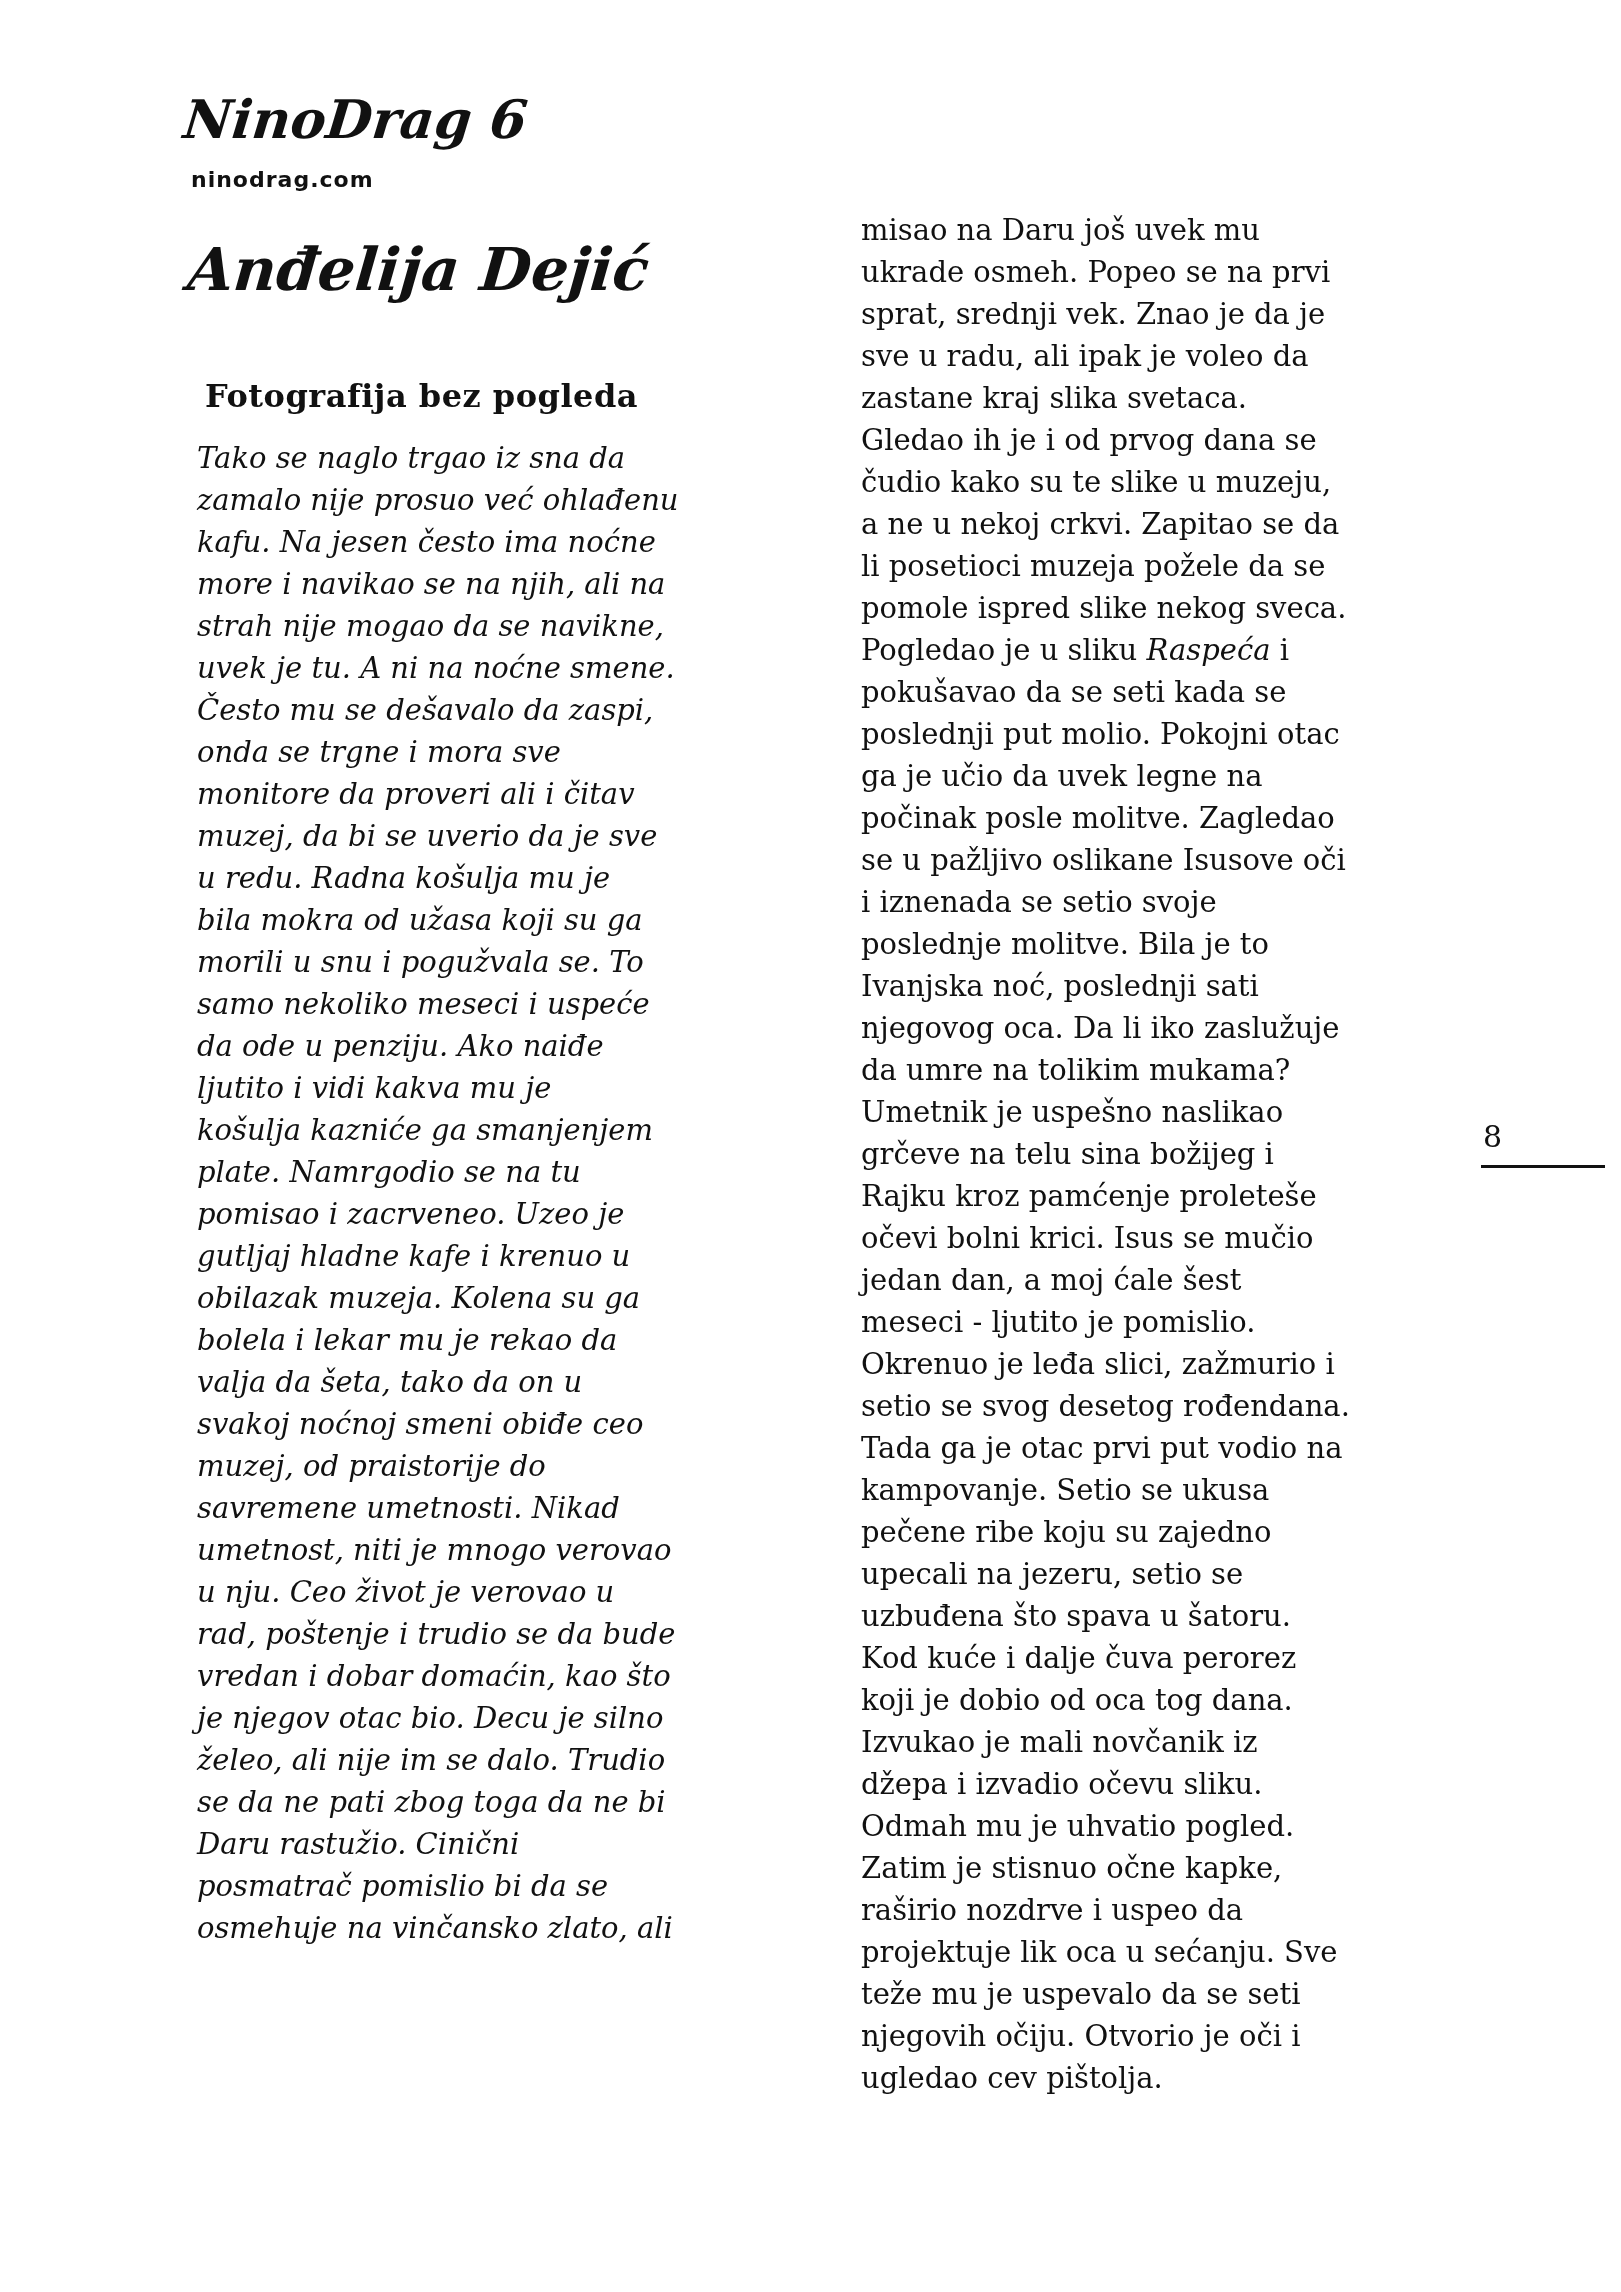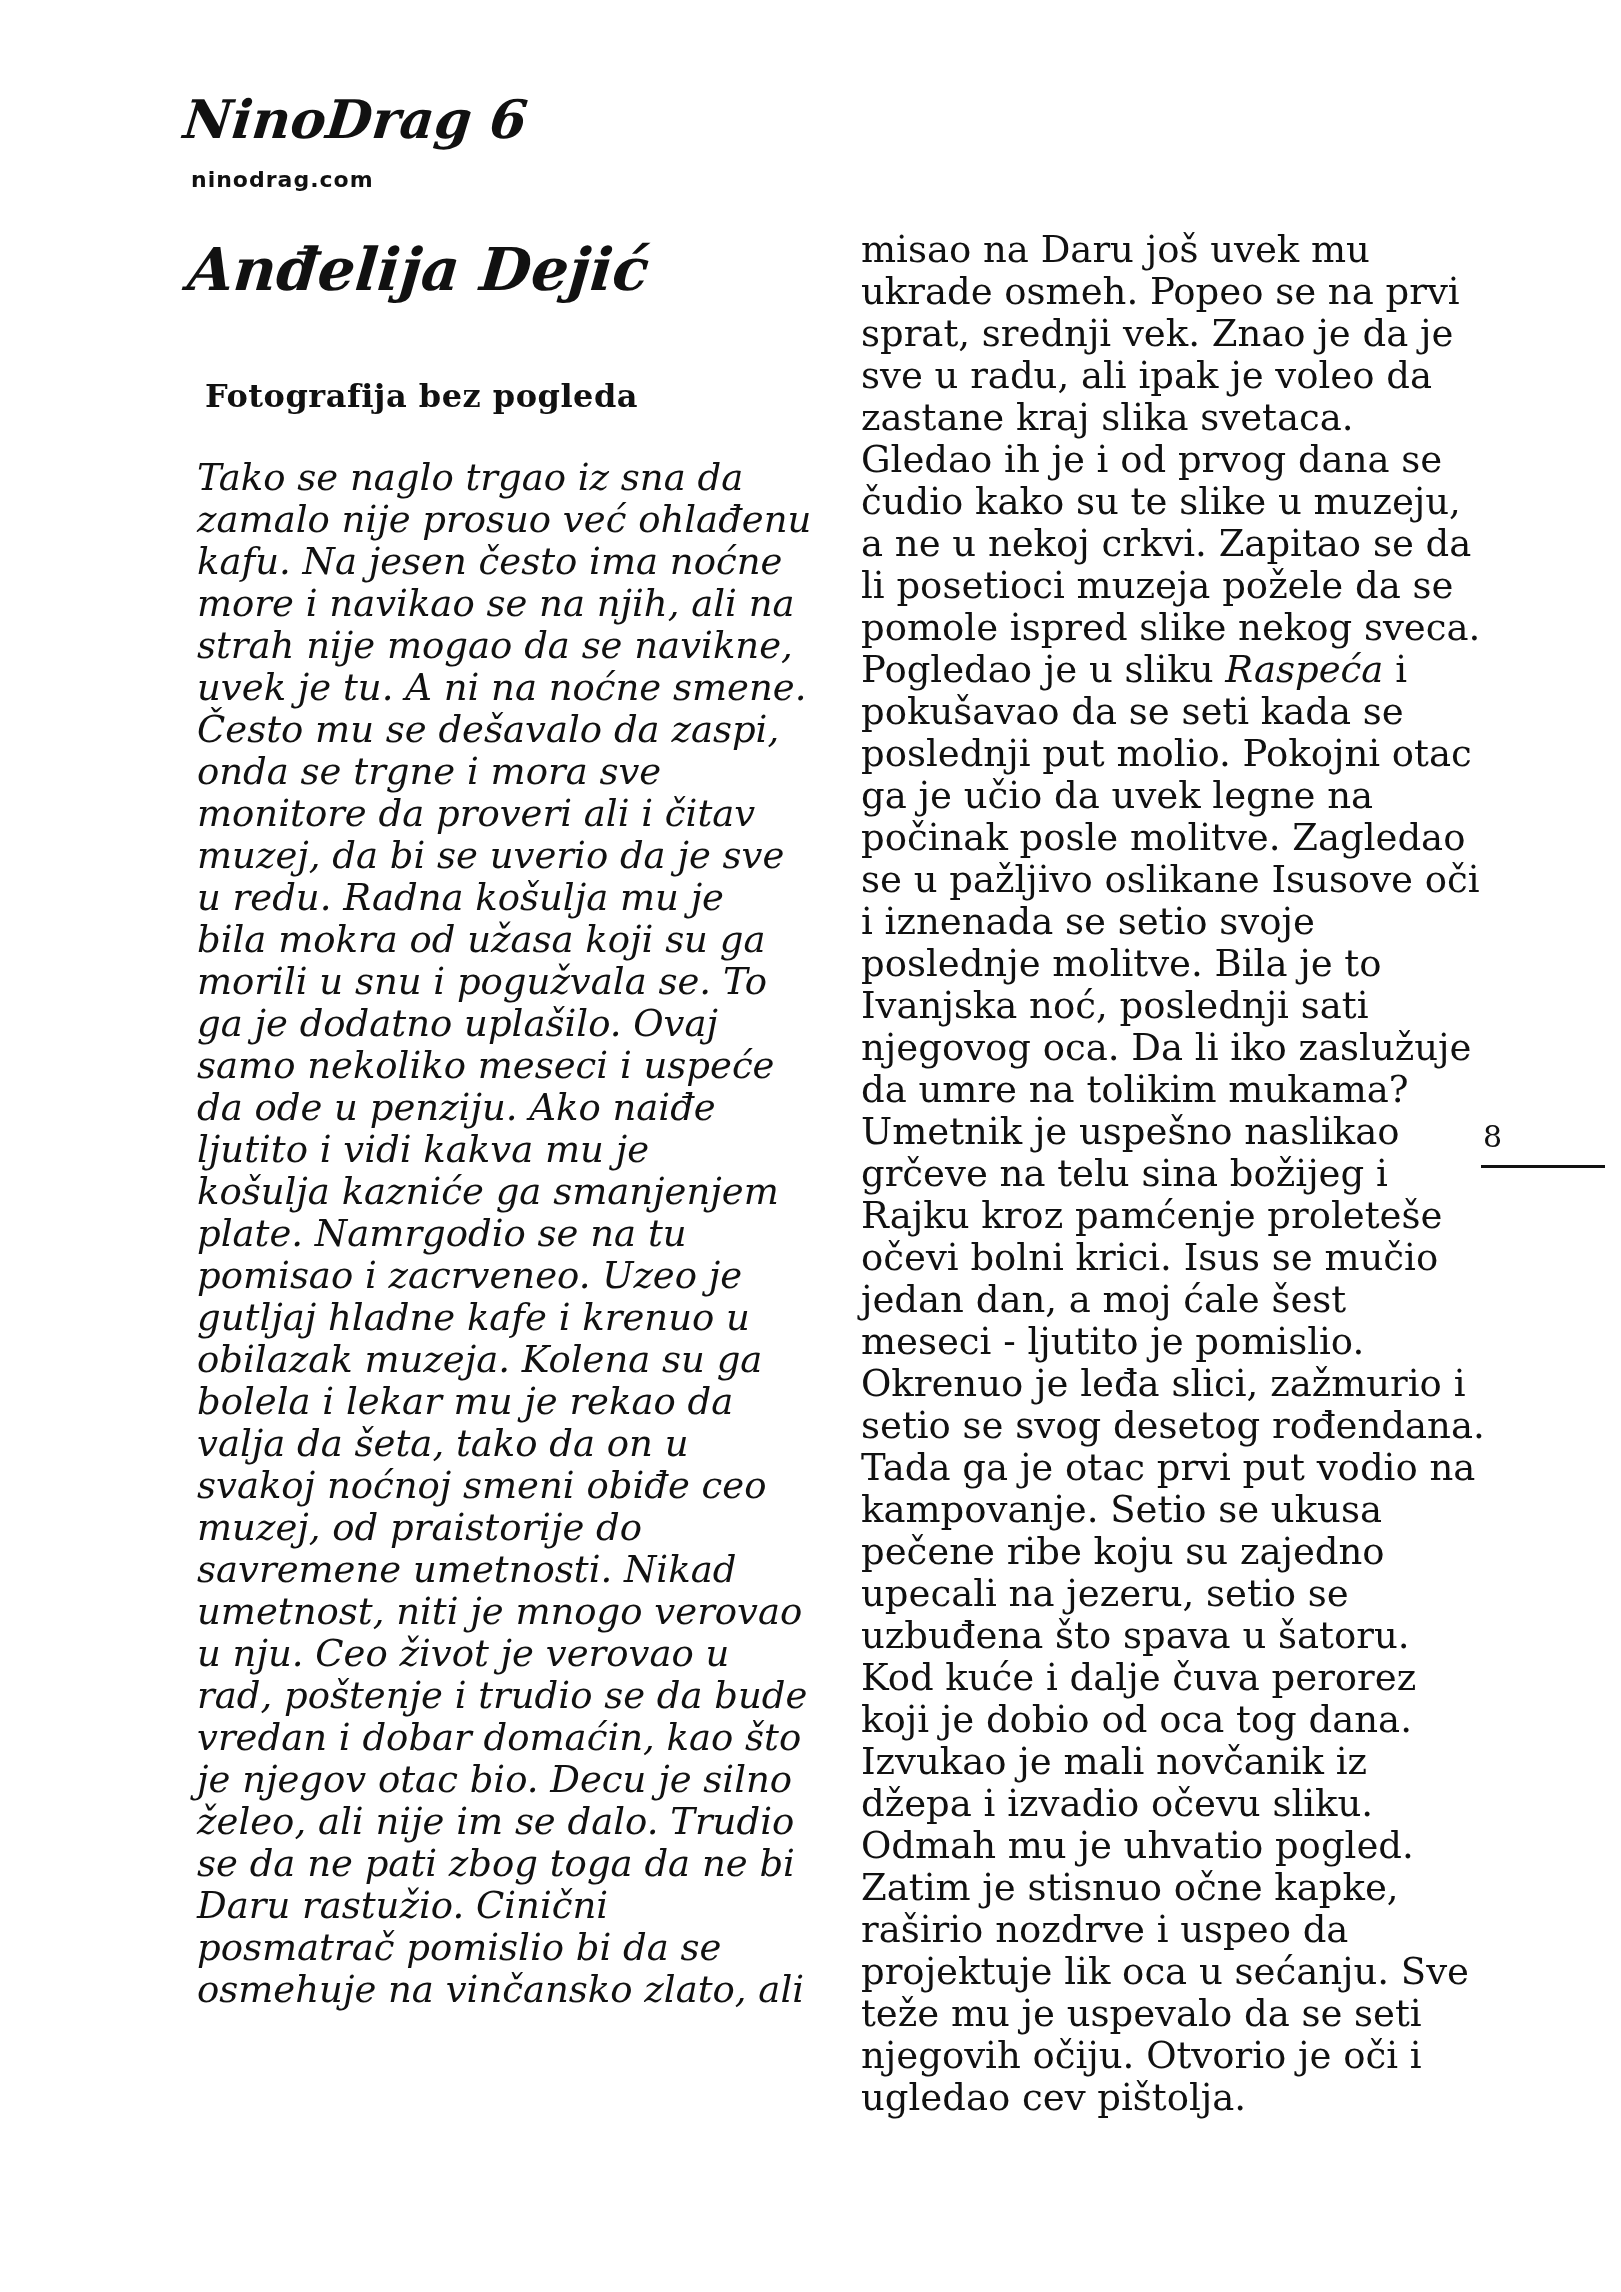--- a/index.html
+++ b/index.html
@@ -48,23 +48,22 @@
     left: 193px;
     top: 365px;
     margin: 12px;
     font-size: 32px;
     font-weight: bold;
     letter-spacing: 0.5px;
     white-space: nowrap;
   }
   .col {
     position: absolute;
-    font-size: 37px;
+    font-size: 29px;
     line-height: 42px;
-    margin-top: 20px;
   }
   .col .line { white-space: nowrap; }
   .col-left  { left: 197px; top: 437px;  width: 637px; font-style: italic; }
   .col-right { left: 861px; top: 209px;  width: 608px; }
   .pagenum {
     position: absolute;
     left: 1483px;
     top: 1119px;
     font-size: 30px;
     white-space: nowrap;
@@ -98,21 +97,20 @@
       <div class="line">more i navikao se na njih, ali na</div>
       <div class="line">strah nije mogao da se navikne,</div>
       <div class="line">uvek je tu. A ni na noćne smene.</div>
       <div class="line">Često mu se dešavalo da zaspi,</div>
       <div class="line">onda se trgne i mora sve</div>
       <div class="line">monitore da proveri ali i čitav</div>
       <div class="line">muzej, da bi se uverio da je sve</div>
       <div class="line">u redu. Radna košulja mu je</div>
       <div class="line">bila mokra od užasa koji su ga</div>
       <div class="line">morili u snu i pogužvala se. To</div>
-      <div class="line">ga je dodatno uplašilo. Ovaj</div>
       <div class="line">samo nekoliko meseci i uspeće</div>
       <div class="line">da ode u penziju. Ako naiđe</div>
       <div class="line">ljutito i vidi kakva mu je</div>
       <div class="line">košulja kazniće ga smanjenjem</div>
       <div class="line">plate. Namrgodio se na tu</div>
       <div class="line">pomisao i zacrveneo. Uzeo je</div>
       <div class="line">gutljaj hladne kafe i krenuo u</div>
       <div class="line">obilazak muzeja. Kolena su ga</div>
       <div class="line">bolela i lekar mu je rekao da</div>
       <div class="line">valja da šeta, tako da on u</div>

